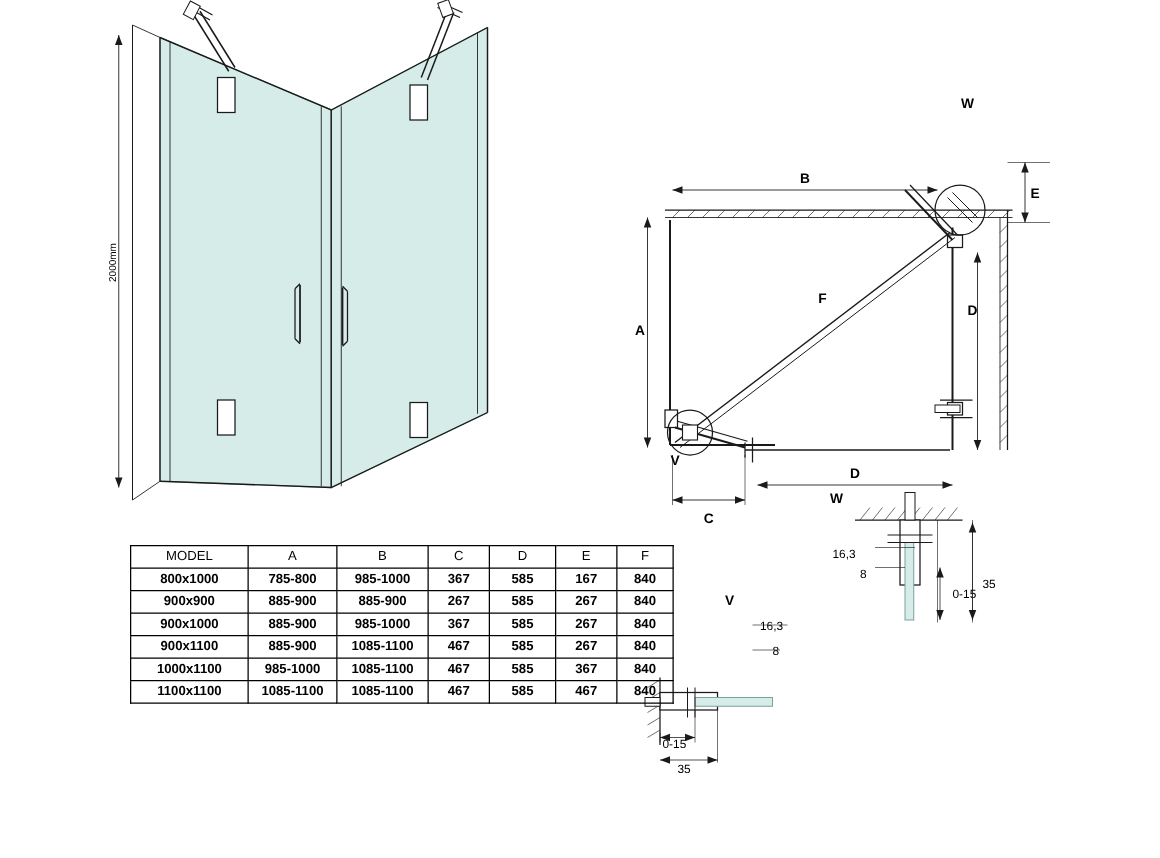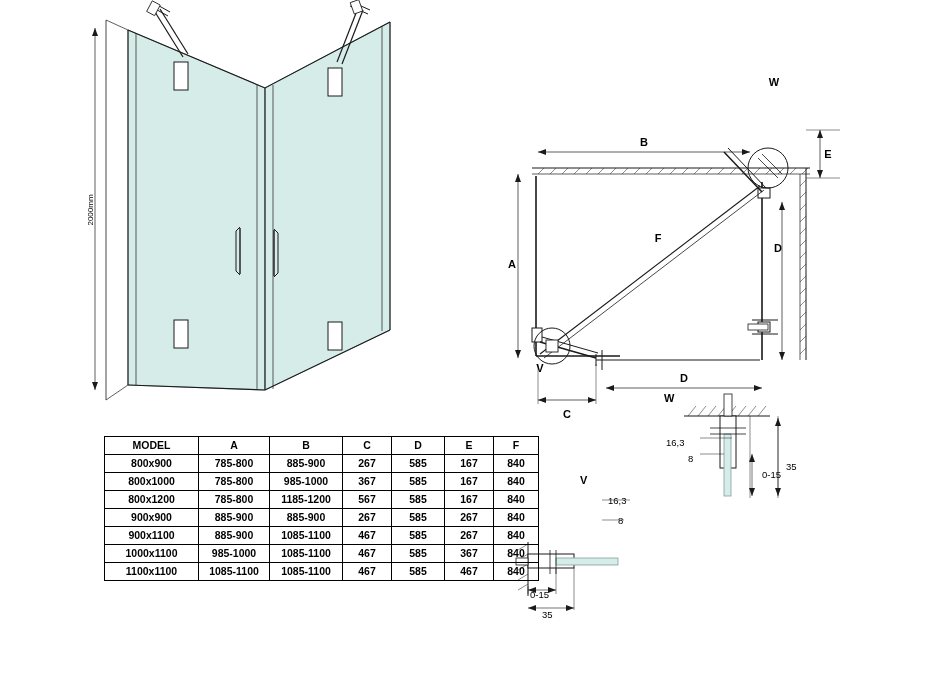--- a/index.html
+++ b/index.html
@@ -11,21 +11,21 @@
   .spec-table td,.spec-table th{
     border:1px solid #000;
     font-size:10.5px;
     text-align:center;
     padding:0;
     height:17px;
     line-height:17px;
     font-weight:bold;
     font-family:"Liberation Sans",sans-serif;
   }
-  .spec-table th{font-weight:bold;}
+  .spec-table th{font-weight:normal;}
   .col-model{width:93px;}
   .col-a{width:70px;}
   .col-b{width:72px;}
   .col-c{width:48px;}
   .col-d{width:52px;}
   .col-e{width:48px;}
   .col-f{width:44px;}
 
   
   svg{position:absolute;left:0;top:0;overflow:visible;}
@@ -290,56 +290,47 @@
         <th class="col-a">A</th>
         <th class="col-b">B</th>
         <th class="col-c">C</th>
         <th class="col-d">D</th>
         <th class="col-e">E</th>
         <th class="col-f">F</th>
       </tr>
     </thead>
     <tbody id="table-body">
         <tr>
-          <td class="col-model">800x900</td>
-          <td class="col-a">785-800</td>
-          <td class="col-b">885-900</td>
-          <td class="col-c">267</td>
-          <td class="col-d">585</td>
-          <td class="col-e">167</td>
-          <td class="col-f">840</td>
-        </tr>
-        <tr>
           <td class="col-model">800x1000</td>
           <td class="col-a">785-800</td>
           <td class="col-b">985-1000</td>
           <td class="col-c">367</td>
           <td class="col-d">585</td>
           <td class="col-e">167</td>
           <td class="col-f">840</td>
         </tr>
         <tr>
-          <td class="col-model">800x1200</td>
-          <td class="col-a">785-800</td>
-          <td class="col-b">1185-1200</td>
-          <td class="col-c">567</td>
-          <td class="col-d">585</td>
-          <td class="col-e">167</td>
-          <td class="col-f">840</td>
-        </tr>
-        <tr>
           <td class="col-model">900x900</td>
           <td class="col-a">885-900</td>
           <td class="col-b">885-900</td>
           <td class="col-c">267</td>
           <td class="col-d">585</td>
           <td class="col-e">267</td>
           <td class="col-f">840</td>
         </tr>
         <tr>
+          <td class="col-model">900x1000</td>
+          <td class="col-a">885-900</td>
+          <td class="col-b">985-1000</td>
+          <td class="col-c">367</td>
+          <td class="col-d">585</td>
+          <td class="col-e">267</td>
+          <td class="col-f">840</td>
+        </tr>
+        <tr>
           <td class="col-model">900x1100</td>
           <td class="col-a">885-900</td>
           <td class="col-b">1085-1100</td>
           <td class="col-c">467</td>
           <td class="col-d">585</td>
           <td class="col-e">267</td>
           <td class="col-f">840</td>
         </tr>
         <tr>
           <td class="col-model">1000x1100</td>

